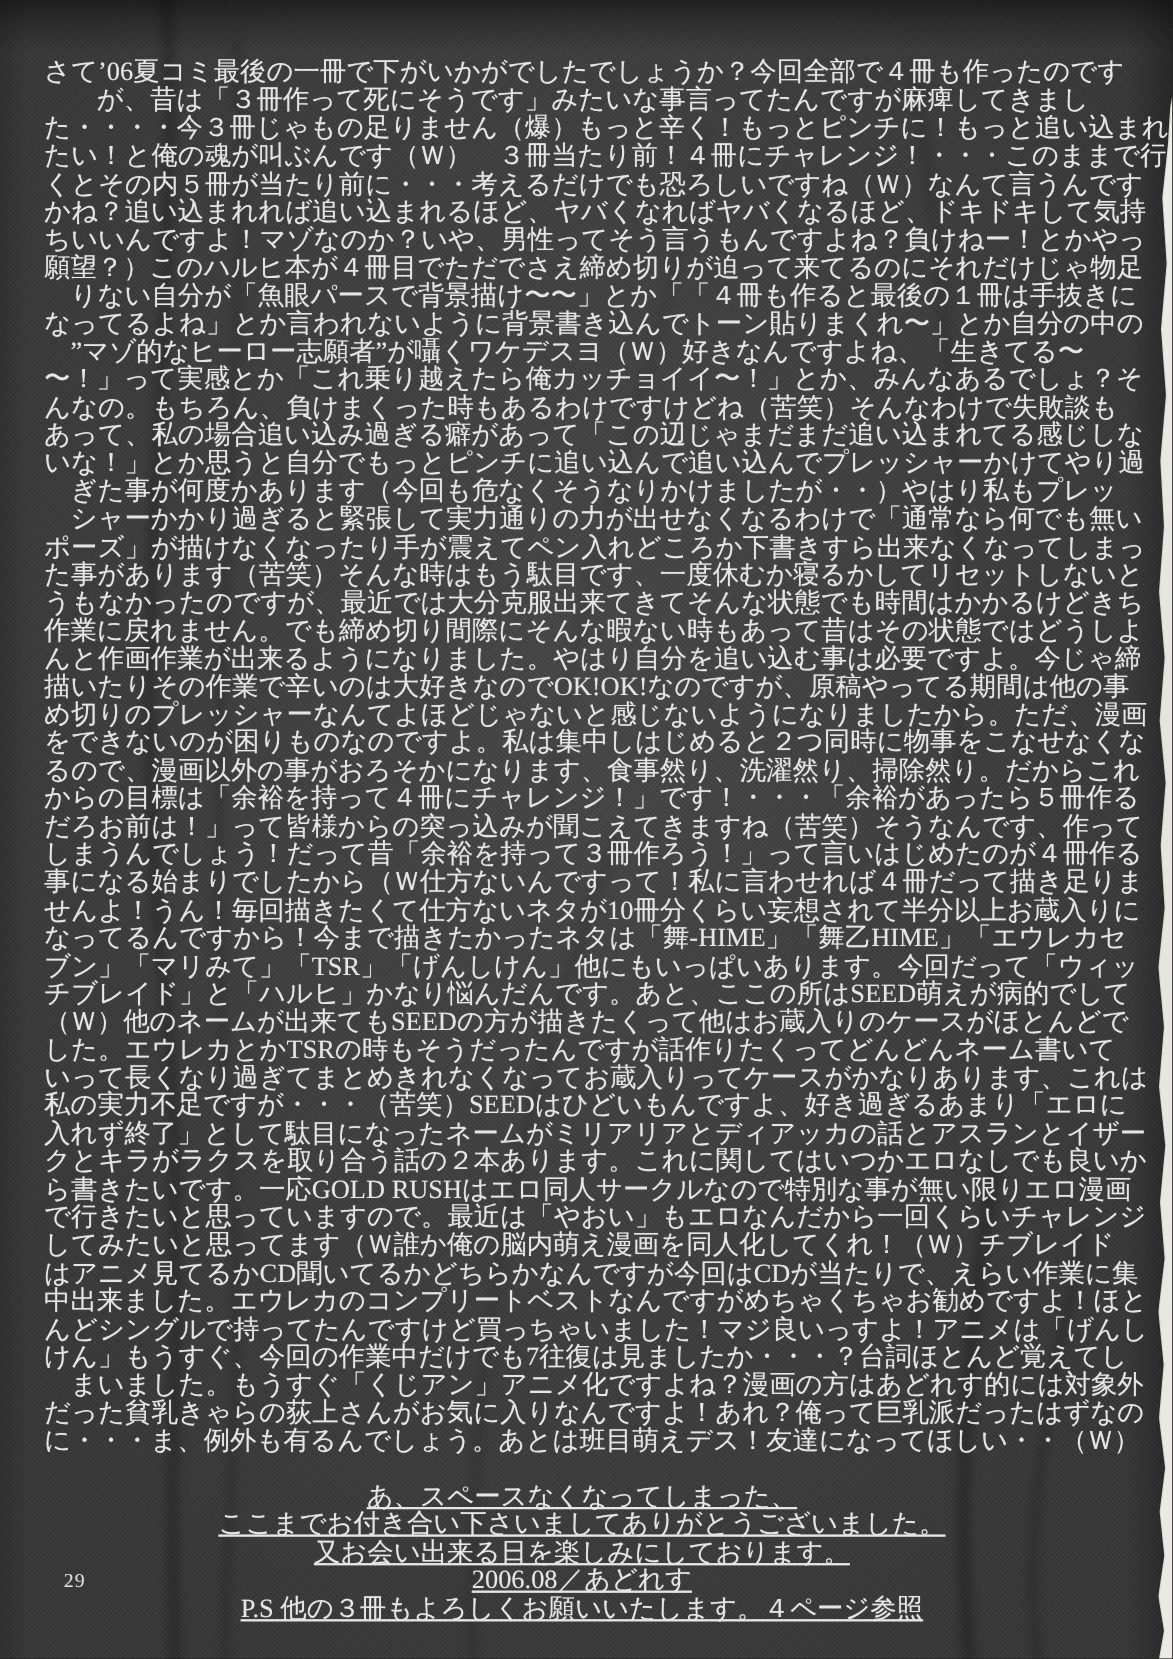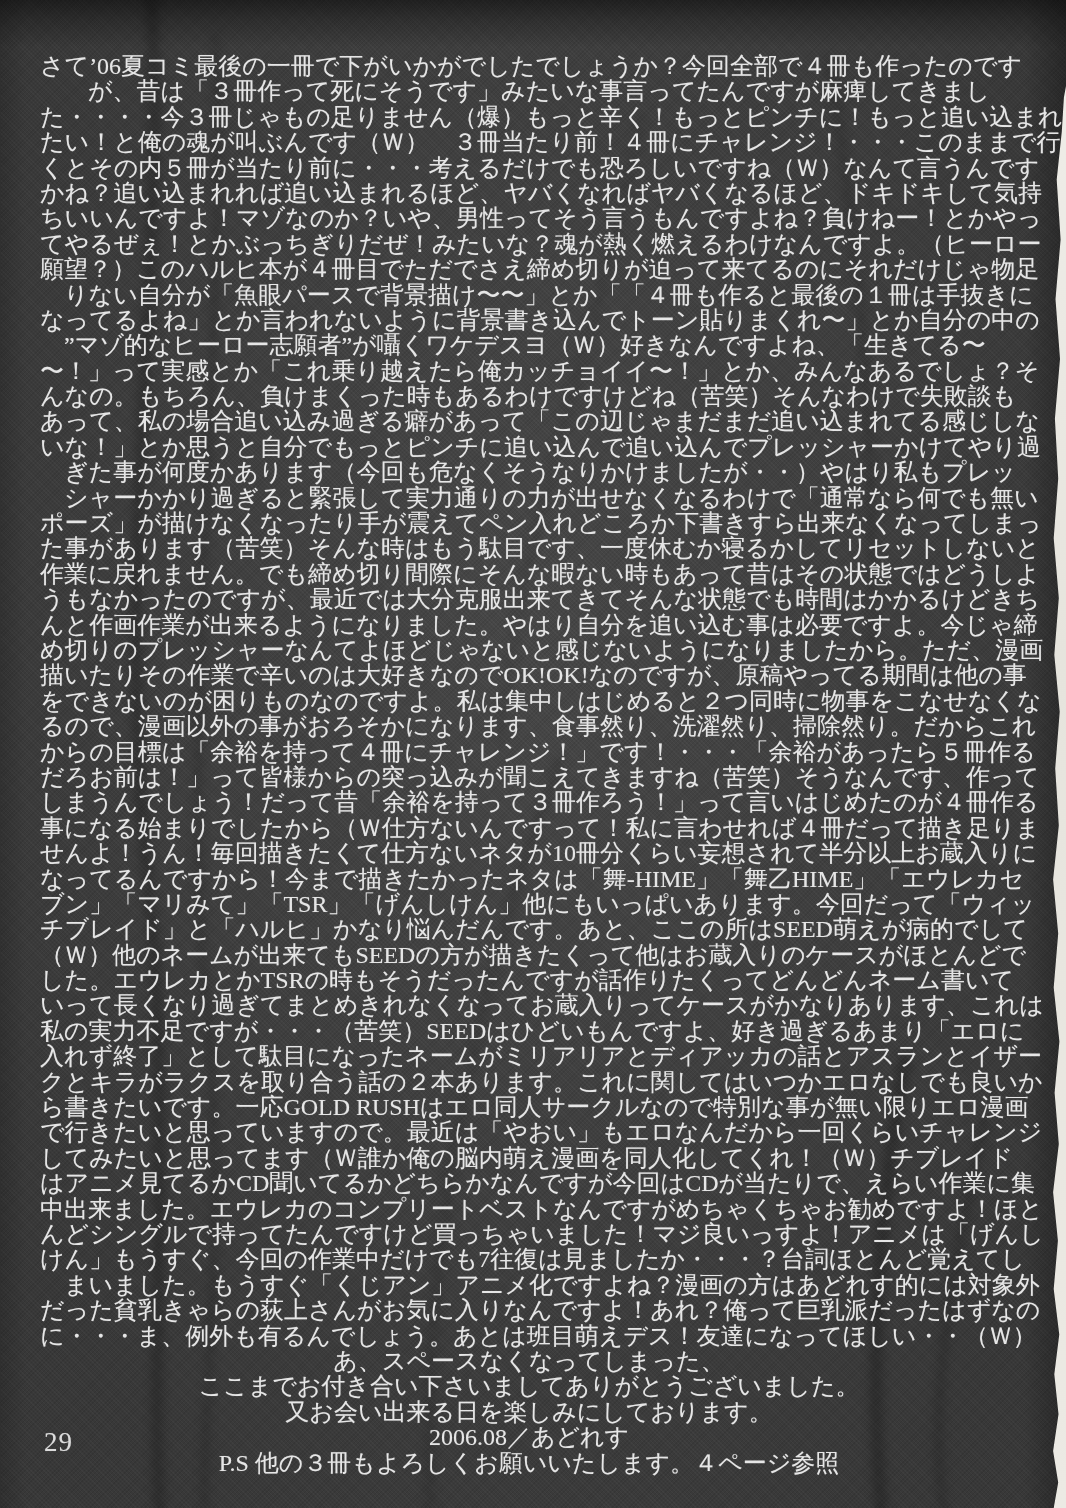--- a/index.html
+++ b/index.html
@@ -27,24 +27,25 @@
     text-shadow:0 0 1px rgba(255,255,255,0.35);
   }
   .text-line{height:25.4px;overflow:visible;}
   .footer-block{
     position:absolute;left:40px;top:1349px;width:978px;
     color:#e6e6e6;
     font-size:24px;line-height:25.6px;
     text-align:center;
     white-space:nowrap;
     text-shadow:0 0 1px rgba(255,255,255,0.35);
+    text-decoration:underline;
   }
   .page-number{
-    position:absolute;left:44px;top:1427px;
-    color:#dcdcdc;font-size:27px;letter-spacing:1px;
+    position:absolute;left:58px;top:1427px;
+    color:#dcdcdc;font-size:18px;letter-spacing:1px;
     text-shadow:0 0 1px rgba(255,255,255,0.3);
   }
   .torn-edge{
     position:absolute;right:0;top:86px;bottom:0;width:15px;
     background:linear-gradient(180deg,#efede8,#e6e4dd 40%,#eceae4);
     clip-path:polygon(
       100% 0%,100% 100%,18% 100%,48% 98.2%,14% 96%,50% 93.4%,22% 90.6%,55% 87.8%,
       18% 84.6%,46% 81.2%,14% 77.8%,52% 74.4%,24% 70.8%,56% 67.2%,18% 63.4%,
       48% 59.6%,14% 55.8%,52% 52%,28% 48%,58% 44%,22% 40%,52% 36%,
       18% 31.8%,48% 27.6%,26% 23.4%,60% 19.2%,30% 15%,64% 10.8%,38% 6.6%,72% 3.2%,86% 0.8%
@@ -74,38 +75,37 @@
   </svg>
 
   <div class="text-block" id="body-lines">
       <div class="text-line">さて’06夏コミ最後の一冊で下がいかがでしたでしょうか？今回全部で４冊も作ったのです</div>
       <div class="text-line">　　が、昔は「３冊作って死にそうです」みたいな事言ってたんですが麻痺してきまし</div>
       <div class="text-line">た・・・・今３冊じゃもの足りません（爆）もっと辛く！もっとピンチに！もっと追い込まれ</div>
       <div class="text-line">たい！と俺の魂が叫ぶんです（Ｗ）　３冊当たり前！４冊にチャレンジ！・・・このままで行</div>
       <div class="text-line">くとその内５冊が当たり前に・・・考えるだけでも恐ろしいですね（Ｗ）なんて言うんです</div>
       <div class="text-line">かね？追い込まれれば追い込まれるほど、ヤバくなればヤバくなるほど、ドキドキして気持</div>
       <div class="text-line">ちいいんですよ！マゾなのか？いや、男性ってそう言うもんですよね？負けねー！とかやっ</div>
-      <div class="text-line">てやるぜぇ！とかぶっちぎりだぜ！みたいな？魂が熱く燃えるわけなんですよ。（ヒーロー</div>
       <div class="text-line">願望？）このハルヒ本が４冊目でただでさえ締め切りが迫って来てるのにそれだけじゃ物足</div>
       <div class="text-line">　りない自分が「魚眼パースで背景描け〜〜」とか「「４冊も作ると最後の１冊は手抜きに</div>
       <div class="text-line">なってるよね」とか言われないように背景書き込んでトーン貼りまくれ〜」とか自分の中の</div>
       <div class="text-line">　”マゾ的なヒーロー志願者”が囁くワケデスヨ（Ｗ）好きなんですよね、「生きてる〜</div>
       <div class="text-line">〜！」って実感とか「これ乗り越えたら俺カッチョイイ〜！」とか、みんなあるでしょ？そ</div>
       <div class="text-line">んなの。もちろん、負けまくった時もあるわけですけどね（苦笑）そんなわけで失敗談も</div>
       <div class="text-line">あって、私の場合追い込み過ぎる癖があって「この辺じゃまだまだ追い込まれてる感じしな</div>
       <div class="text-line">いな！」とか思うと自分でもっとピンチに追い込んで追い込んでプレッシャーかけてやり過</div>
       <div class="text-line">　ぎた事が何度かあります（今回も危なくそうなりかけましたが・・）やはり私もプレッ</div>
       <div class="text-line">　シャーかかり過ぎると緊張して実力通りの力が出せなくなるわけで「通常なら何でも無い</div>
       <div class="text-line">ポーズ」が描けなくなったり手が震えてペン入れどころか下書きすら出来なくなってしまっ</div>
       <div class="text-line">た事があります（苦笑）そんな時はもう駄目です、一度休むか寝るかしてリセットしないと</div>
+      <div class="text-line">うもなかったのですが、最近では大分克服出来てきてそんな状態でも時間はかかるけどきち</div>
       <div class="text-line">作業に戻れません。でも締め切り間際にそんな暇ない時もあって昔はその状態ではどうしよ</div>
-      <div class="text-line">うもなかったのですが、最近では大分克服出来てきてそんな状態でも時間はかかるけどきち</div>
       <div class="text-line">んと作画作業が出来るようになりました。やはり自分を追い込む事は必要ですよ。今じゃ締</div>
+      <div class="text-line">描いたりその作業で辛いのは大好きなのでOK!OK!なのですが、原稿やってる期間は他の事</div>
       <div class="text-line">め切りのプレッシャーなんてよほどじゃないと感じないようになりましたから。ただ、漫画</div>
-      <div class="text-line">描いたりその作業で辛いのは大好きなのでOK!OK!なのですが、原稿やってる期間は他の事</div>
       <div class="text-line">をできないのが困りものなのですよ。私は集中しはじめると２つ同時に物事をこなせなくな</div>
       <div class="text-line">るので、漫画以外の事がおろそかになります、食事然り、洗濯然り、掃除然り。だからこれ</div>
       <div class="text-line">からの目標は「余裕を持って４冊にチャレンジ！」です！・・・「余裕があったら５冊作る</div>
       <div class="text-line">だろお前は！」って皆様からの突っ込みが聞こえてきますね（苦笑）そうなんです、作って</div>
       <div class="text-line">しまうんでしょう！だって昔「余裕を持って３冊作ろう！」って言いはじめたのが４冊作る</div>
       <div class="text-line">事になる始まりでしたから（Ｗ仕方ないんですって！私に言わせれば４冊だって描き足りま</div>
       <div class="text-line">せんよ！うん！毎回描きたくて仕方ないネタが10冊分くらい妄想されて半分以上お蔵入りに</div>
       <div class="text-line">なってるんですから！今まで描きたかったネタは「舞-HIME」「舞乙HIME」「エウレカセ</div>
       <div class="text-line">ブン」「マリみて」「TSR」「げんしけん」他にもいっぱいあります。今回だって「ウィッ</div>
       <div class="text-line">チブレイド」と「ハルヒ」かなり悩んだんです。あと、ここの所はSEED萌えが病的でして</div>

